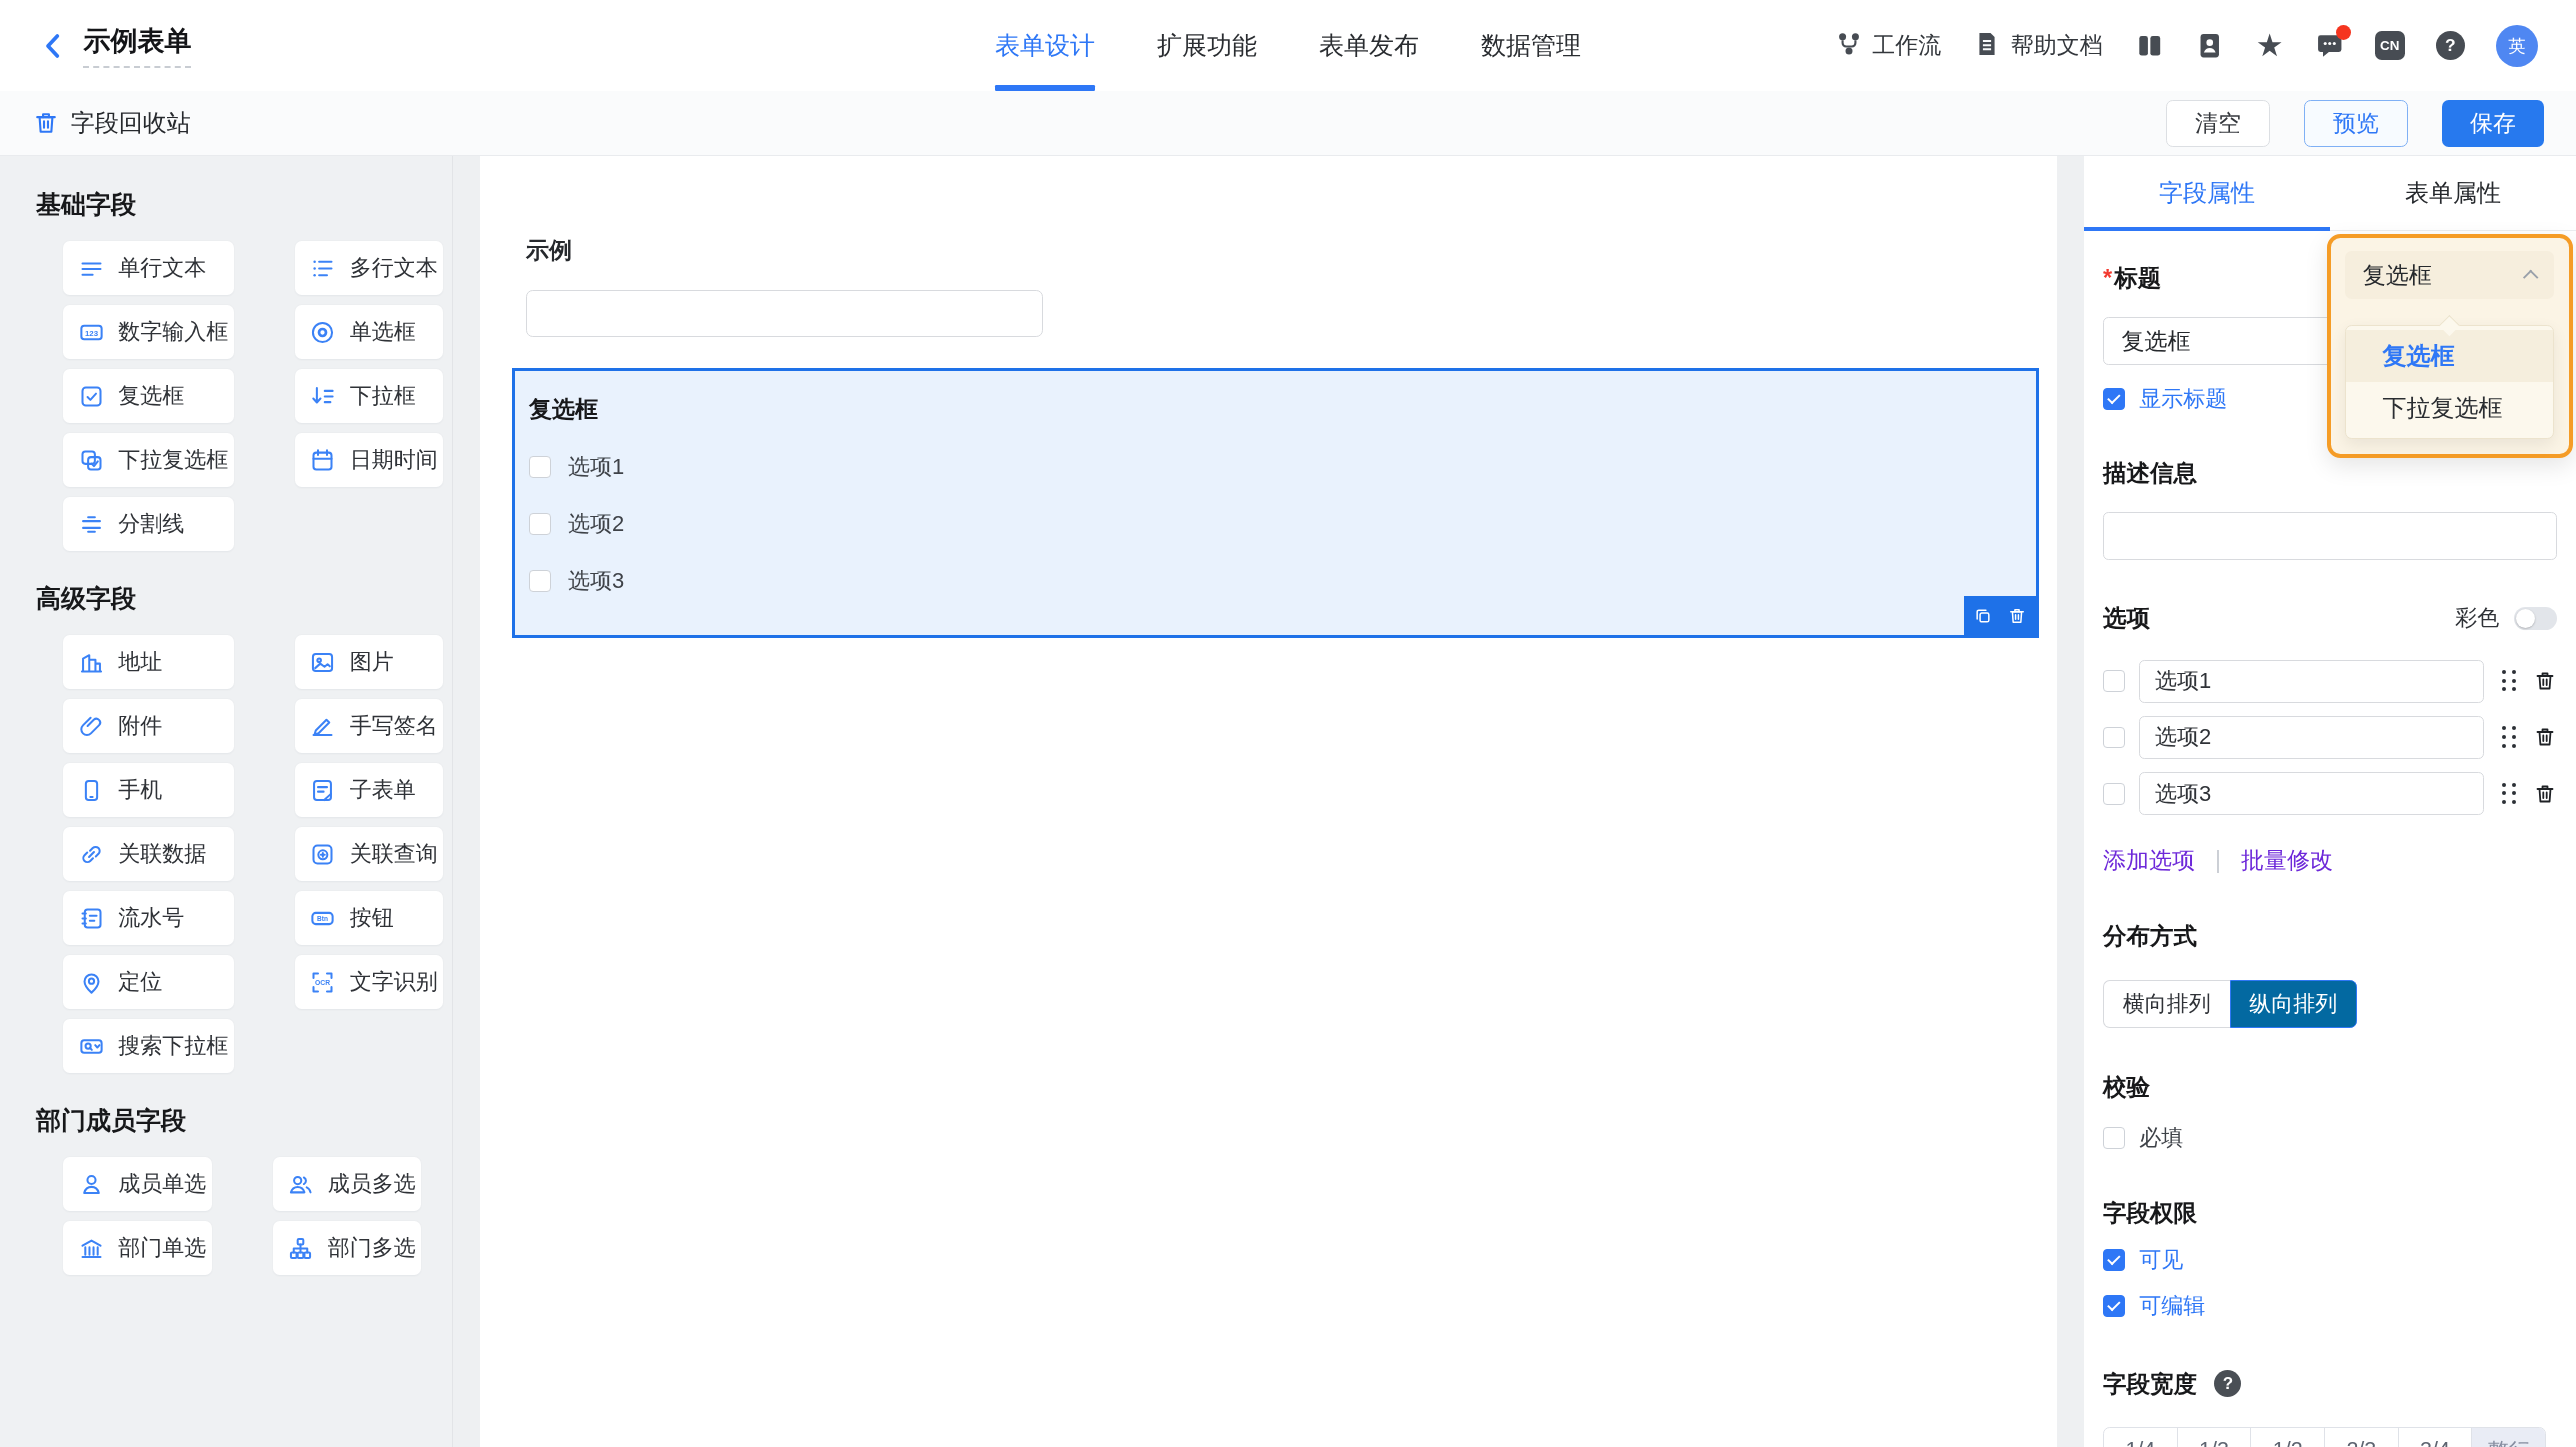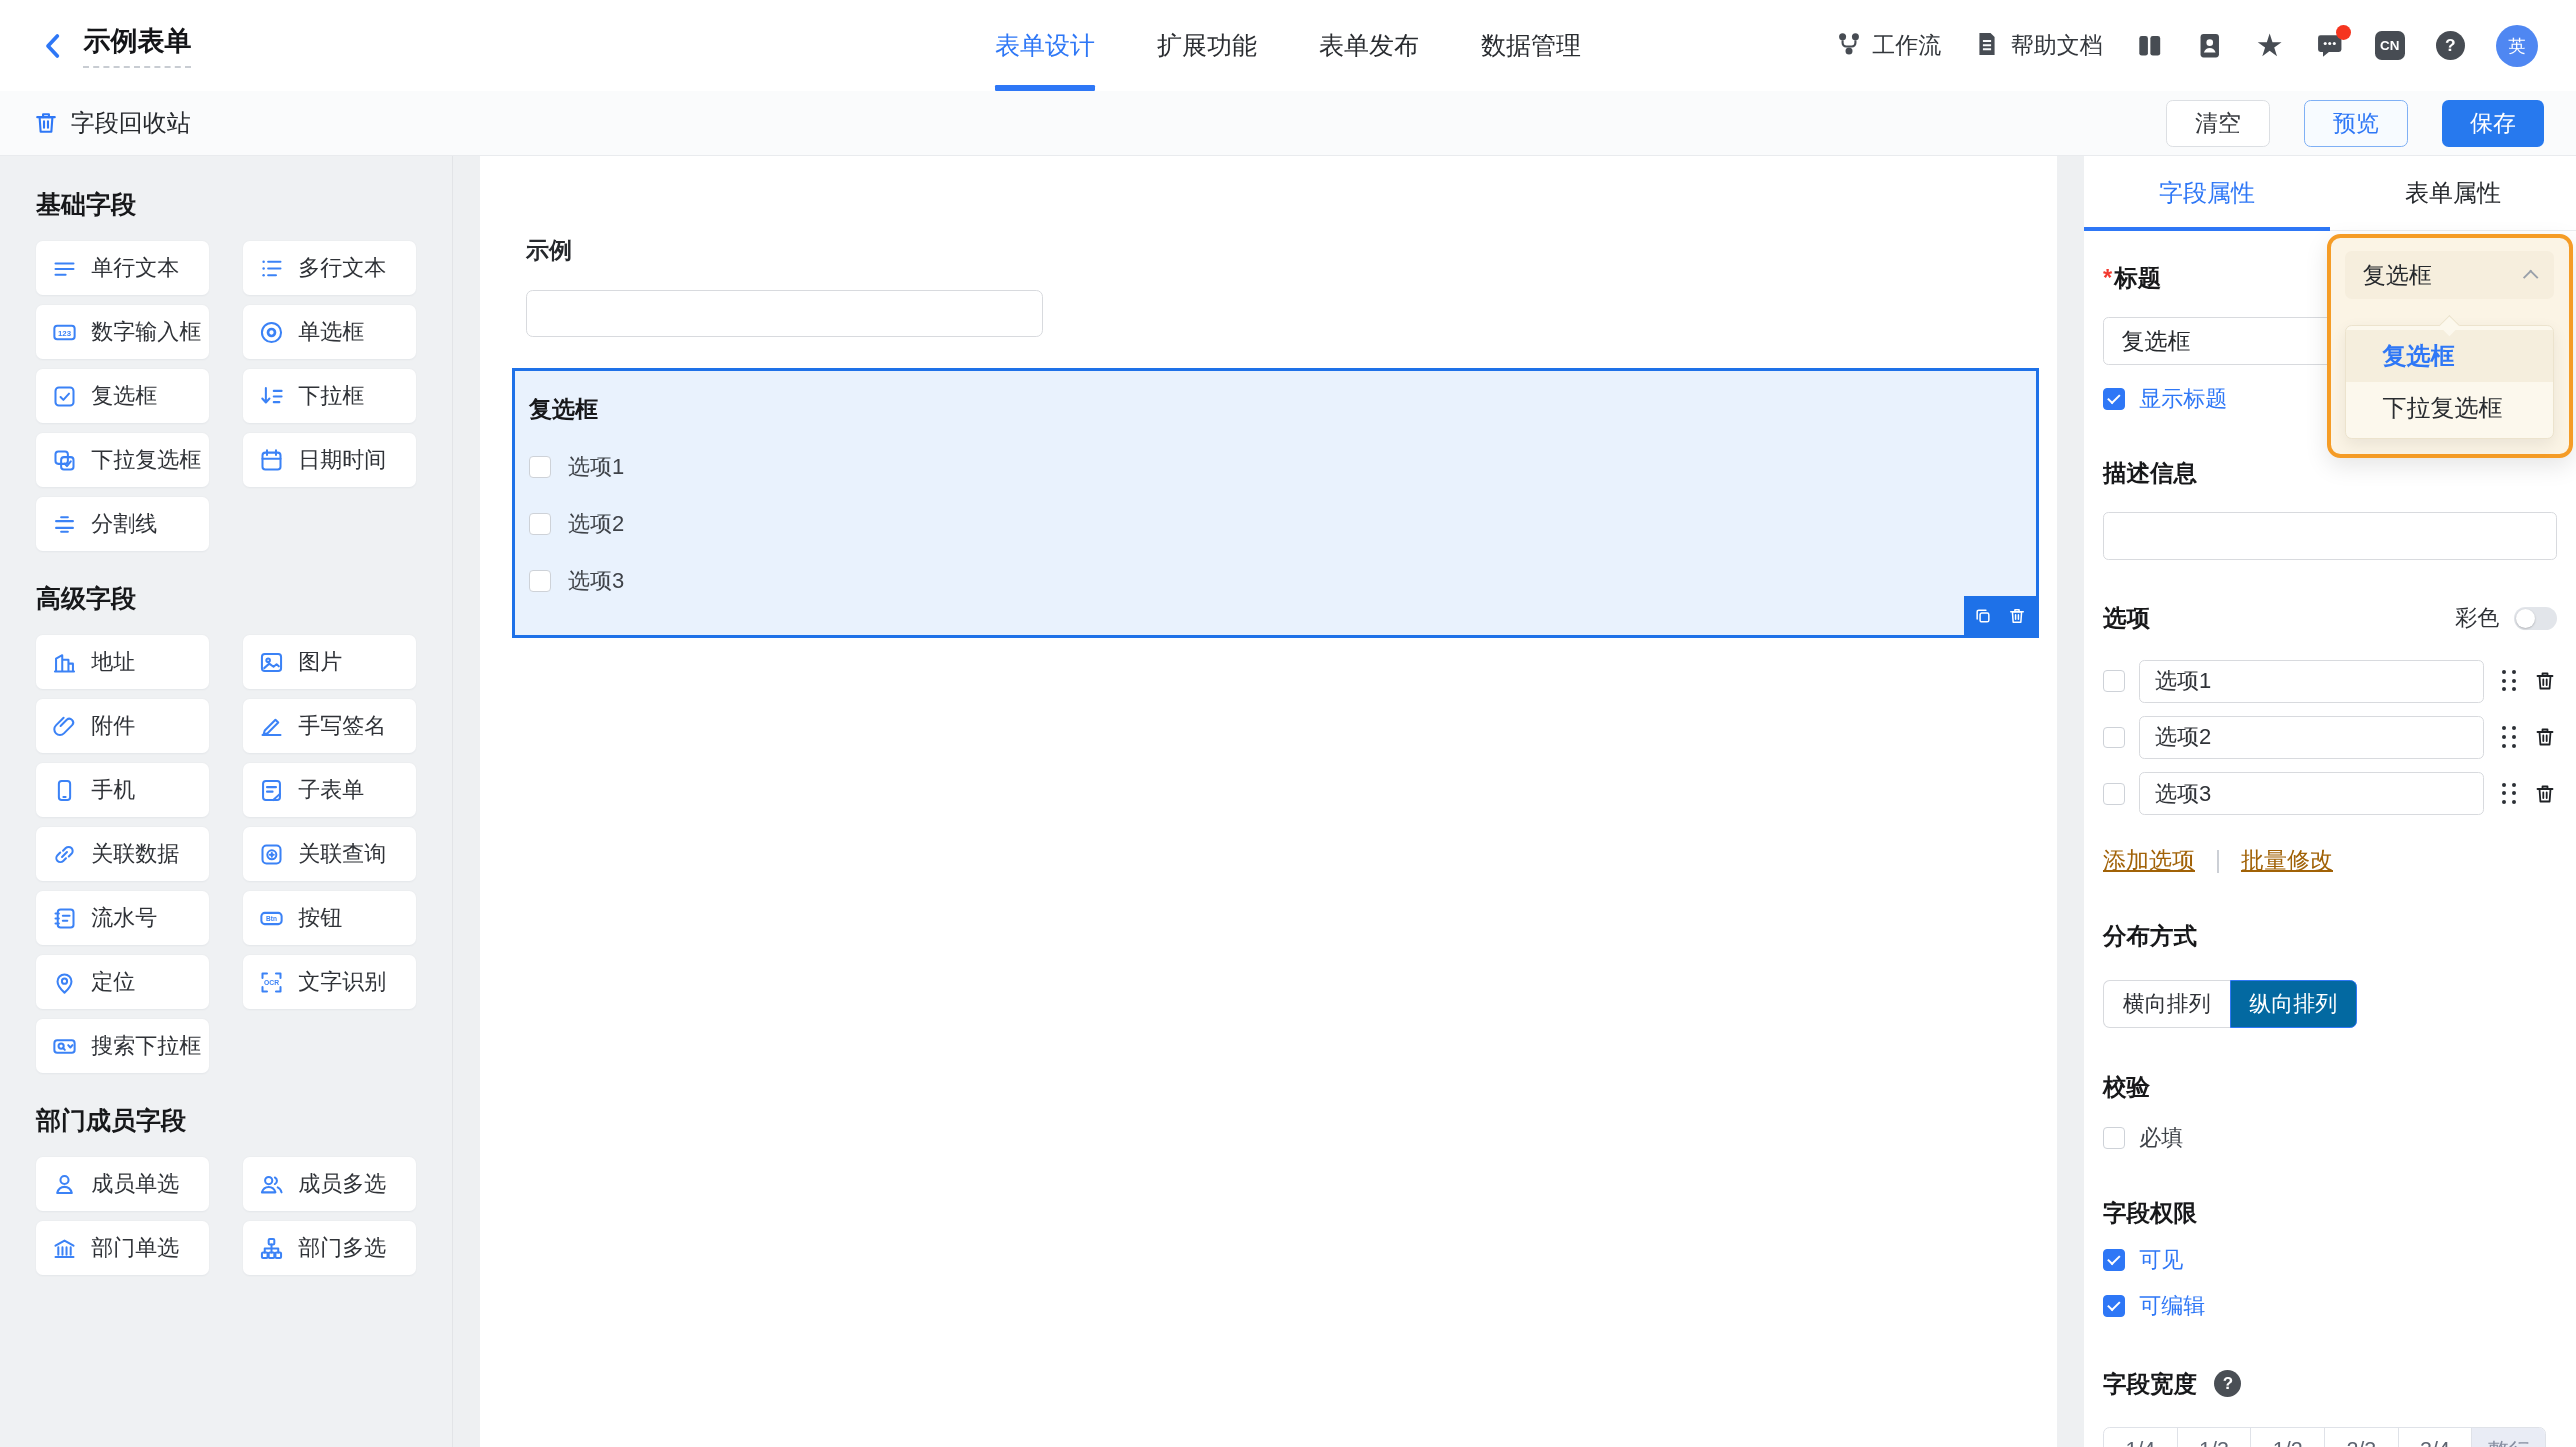--- a/index.html
+++ b/index.html
@@ -44,21 +44,21 @@
   .tbtn.primary { background: #2779ee; border: none; color: #fff; }
 
   
   .content { display: flex; height: 1292px; }
 
   
   .sidebar { width: 453px; min-width: 453px; background: #eff1f3; border-right: 1.3px solid #e2e4e7; padding: 27px 36px; overflow: hidden; }
   .side-title { font-size: 25px; font-weight: 700; color: #17181a; margin: 31px 0 20px; }
   .side-title:first-child { margin-top: 5.4px; }
   .cards { display: grid; grid-template-columns: 1fr 1fr; column-gap: 34px; row-gap: 10px; }
-  .card { height: 54px; background: #fff; border-radius: 6.7px; display: flex; align-items: center; gap: 13.4px; padding: 0 5.4px 0 14.8px; font-size: 22px; color: #2f3237; box-shadow: 0 0.7px 2px rgba(20,30,50,.05); cursor: grab; white-space: nowrap; }
+  .card { height: 54px; background: #fff; border-radius: 6.7px; display: flex; align-items: center; gap: 13.4px; padding: 0 5.4px 0 14.8px; font-size: 22px; color: #2f3237; box-shadow: 0 0.7px 2px rgba(20,30,50,.05); cursor: grab; white-space: nowrap; margin-left: 27px; }
   .card .icn svg { width: 27px; height: 27px; color: #3b82f6; }
 
   
   .canvas { flex: 1; background: #fff; margin: 0 27px; padding: 79px 18px 0 32px; position: relative; }
   .field-label { font-size: 23px; font-weight: 600; color: #26292d; padding-left: 14px; }
   .sample-input { display: block; margin: 24px 0 0 14px; width: 517px; height: 47px; border: 1.3px solid #d8dade; border-radius: 6.7px; background: #fff; font-size: 21.5px; padding: 0 13.4px; font-family: inherit; }
   .selected-block { margin-top: 31px; border: 3.4px solid #1e71e8; background: #e9f2fd; padding: 23px 0 39px 14px; position: relative; }
   .block-title { font-size: 23px; font-weight: 700; color: #17181a; }
   .copt { display: flex; align-items: center; gap: 17.4px; margin-top: 27px; cursor: pointer; }
   .copt-label { font-size: 22px; color: #3e4248; }
@@ -90,21 +90,21 @@
   .knob { position: absolute; left: 2px; top: 2px; width: 19px; height: 19px; border-radius: 50%; background: #fff; box-shadow: 0 0.7px 2px rgba(0,0,0,.25); }
   .opt-row { display: flex; align-items: center; margin-top: 13.4px; }
   .opt-row:first-child { margin-top: 25.5px; }
   .opt-row .cb { margin-right: 14.8px; }
   .opt-input { flex: 1; min-width: 0; height: 43px; border: 1.3px solid #d8dade; border-radius: 5.4px; font-size: 22px; padding: 0 14.8px; color: #2f3237; font-family: inherit; }
   .drag { margin-left: 17.4px; display: grid; grid-template-columns: repeat(2, 4.7px); grid-auto-rows: 4.7px; gap: 4px 6px; cursor: grab; }
   .drag i { width: 4px; height: 4px; background: #2c3036; border-radius: 50%; }
   .row-del { margin-left: 16px; cursor: pointer; display: inline-flex; }
   .row-del svg { width: 24px; height: 24px; color: #1e2125; }
   .links-row { margin-top: 29.5px; font-size: 23px; display: flex; align-items: center; }
-  .link { color: #a16207; cursor: pointer; text-decoration: underline; }
+  .link { color: #6d28d9; cursor: pointer; }
   .link-div { color: #c9cdd3; margin: 0 20px; }
   .segmented { margin-top: 28px; display: flex; width: 254px; height: 48px; }
   .seg-cell { flex: 1; display: flex; align-items: center; justify-content: center; font-size: 22px; background: #fff; border: 1.3px solid #d8dade; color: #2f3237; cursor: pointer; white-space: nowrap; }
   .seg-cell:first-child { border-radius: 6.7px 0 0 6.7px; border-right: none; }
   .seg-cell:last-child { border-radius: 0 6.7px 6.7px 0; }
   .seg-cell.sel { background: #0369a1; color: #fff; border-color: #2e77f6; }
   .width-head { margin-top: 47px; display: flex; align-items: center; }
   .help-circle { width: 27px; height: 27px; border-radius: 50%; background: #4a4f55; color: #fff; font-size: 17px; font-weight: 700; display: flex; align-items: center; justify-content: center; margin-left: 17.4px; cursor: pointer; }
   .width-group { margin-top: 27px; display: flex; width: 443px; height: 48px; border: 1.3px solid #dfe2e8; border-radius: 6.7px; overflow: hidden; background: #fff; }
   .wcell { flex: 1; display: flex; align-items: center; justify-content: center; font-size: 21.5px; color: #5d6470; border-right: 1.3px solid #dfe2e8; cursor: pointer; }

